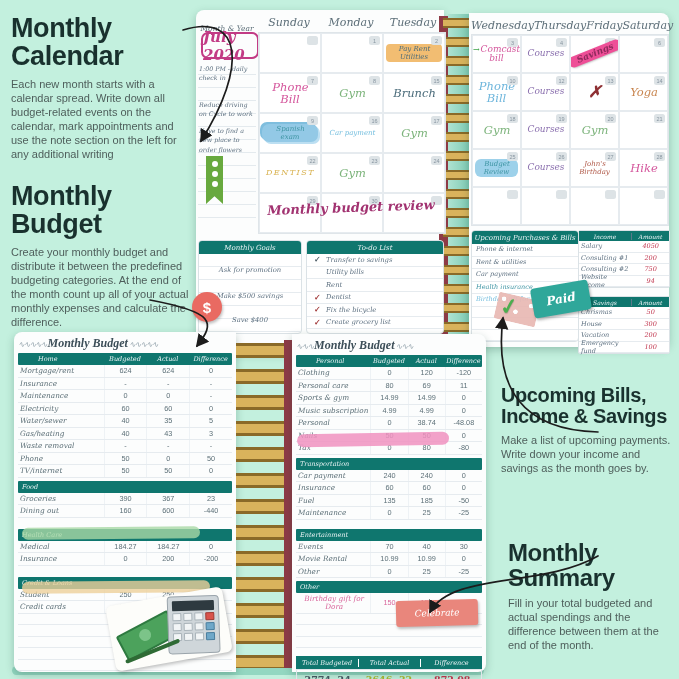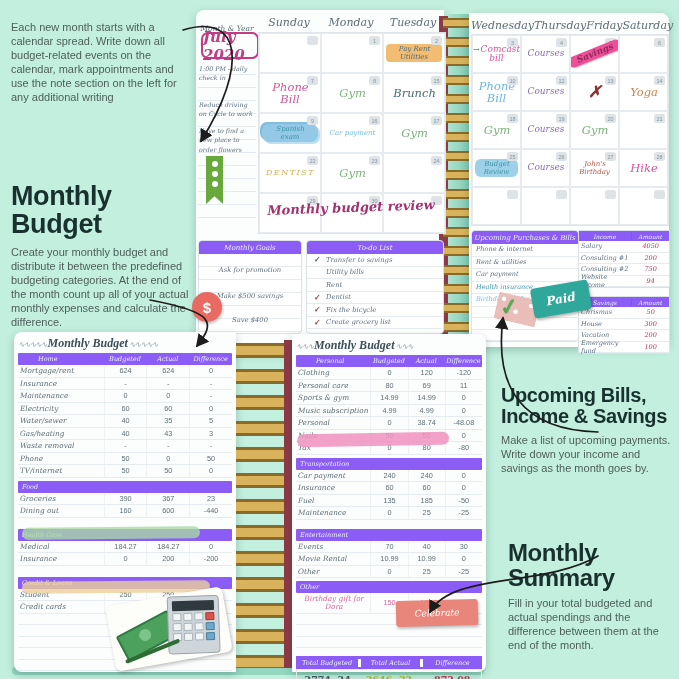--- a/index.html
+++ b/index.html
@@ -4,21 +4,21 @@
 <style>
   html,body{margin:0;padding:0}
   body{width:679px;height:679px;position:relative;overflow:hidden;
        background:#c3f0de;font-family:"Liberation Sans",sans-serif}
 
   
   .abs{position:absolute}
   .page{position:absolute;background:#fcfdfd;box-shadow:0 3px 8px rgba(30,75,62,.28)}
   .hand{font-family:"DejaVu Serif",serif;font-style:italic}
   .script-head{font-family:"DejaVu Serif",serif;font-style:italic;color:#5c6e78}
-  .bar-dark{background:#8b5cf6;color:#ecf4f6}
+  .bar-dark{background:#0f766e;color:#ecf4f6}
 
   
   #cal-left{left:196px;top:10px;width:248px;height:342px;border-radius:8px 0 0 8px}
   #cal-right{left:469px;top:13px;width:200px;height:334px;border-radius:0 8px 8px 0}
   #strip-maroon-top{left:439px;top:16px;width:9px;height:330px;background:#8e3a46}
   #strip-teal-top{left:448px;top:14px;width:22px;height:334px;background:linear-gradient(90deg,#aee3d1,#7ecab3)}
   .spiral{background:repeating-linear-gradient(180deg,rgba(0,0,0,0) 0 4px,#8a6a28 4px 6px,#d9b35c 6px 12px,#8a6a28 12px 14px,rgba(0,0,0,0) 14px 19px)}
   #spiral-top{left:443px;top:14px;width:30px;height:334px}
   #spiral-bottom{left:236px;top:338px;width:52px;height:330px;
      background:repeating-linear-gradient(180deg,rgba(0,0,0,0) 0 5px,#8a6a28 5px 8px,#d9b35c 8px 17px,#8a6a28 17px 20px,rgba(0,0,0,0) 20px 26px)}
@@ -144,21 +144,21 @@
   .brow span:first-child{justify-content:flex-start;padding-left:2px;border-left:none;text-align:center}
   .brow.tall{height:20px}
   .brow.tall span:first-child{line-height:1.1}
   .ruled{background:repeating-linear-gradient(180deg,rgba(0,0,0,0) 0 10.5px,#e6ebef 10.5px 11.5px)}
   .fill8{height:8px}.fill6{height:6px}
   #left-tail{height:72px}
   #celebrate-row{height:40px}
   #pink-rows .brow{color:#d9679c}
   .tot-bar{display:grid;grid-template-columns:1fr 1fr 1fr;height:13px;align-items:center;margin-top:2px;
      font-family:"DejaVu Serif",serif;font-style:italic;font-size:6.5px}
-  .tot-bar span{text-align:center;border-left:3px solid #ffffff}
+  .tot-bar span{text-align:center;border-left:1px solid #ffffff}
   .tot-bar span:first-child{border-left:none}
   .tot-vals{display:grid;grid-template-columns:1fr 1fr 1fr;height:18px;align-items:center;border:1px solid #e0e6ea}
   .tot-vals span{text-align:center;font-family:"DejaVu Serif",serif;font-size:9.5px;font-weight:bold}
   .tv0{color:#44545e}.tv1{color:#9fae2f}.tv2{color:#b5344a}
 
   
   .swoosh{position:absolute;border-radius:10px;opacity:.8}
   #swoosh-green{left:22px;top:527px;width:178px;height:12px;background:#a8d8a5;transform:rotate(-.5deg)}
   #swoosh-tan{left:22px;top:581px;width:188px;height:12px;background:#ecd09a;transform:rotate(-.5deg)}
   #swoosh-pink{left:297px;top:433px;width:152px;height:13px;background:#f092bf;opacity:.85;transform:rotate(-1deg)}
@@ -800,20 +800,21 @@
   <div class="tot-vals">
     <span class="tv0">2774, 24</span>
     <span class="tv1">3646, 32</span>
     <span class="tv2">-872.08</span>
   </div>
 </div>
 <div class="swoosh" id="swoosh-pink"></div>
 <div class="abs" id="celebrate-sticker">Celebrate</div>
 
 <div class="abs" id="co-calendar">
+  <div class="callout-title">Monthly Calendar</div>
   <div class="callout-body">Each new month starts with a calendar spread. Write down all budget-related events on the calendar, mark appointments and use the note section on the left for any additional writing</div>
 </div>
 <div class="abs" id="co-budget">
   <div class="callout-title">Monthly Budget</div>
   <div class="callout-body">Create your monthly budget and distribute it between the predefined budgeting categories. At the end of the month count up all of your actual monthly expenses and calculate the difference.</div>
 </div>
 <div class="abs" id="co-upcoming">
   <div class="callout-title">Upcoming Bills, Income &amp; Savings</div>
   <div class="callout-body">Make a list of upcoming payments. Write down your income and savings as the month goes by.</div>
 </div>

